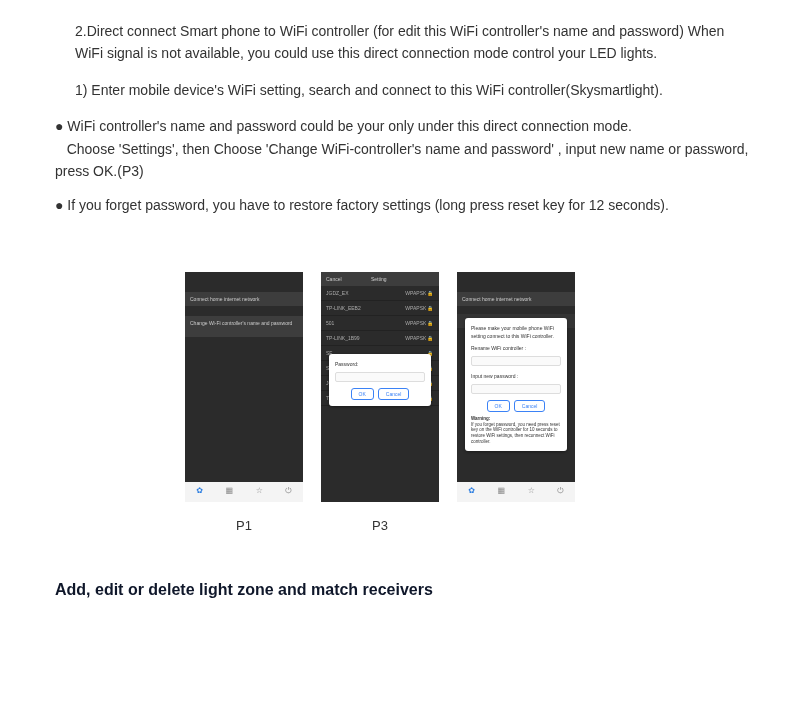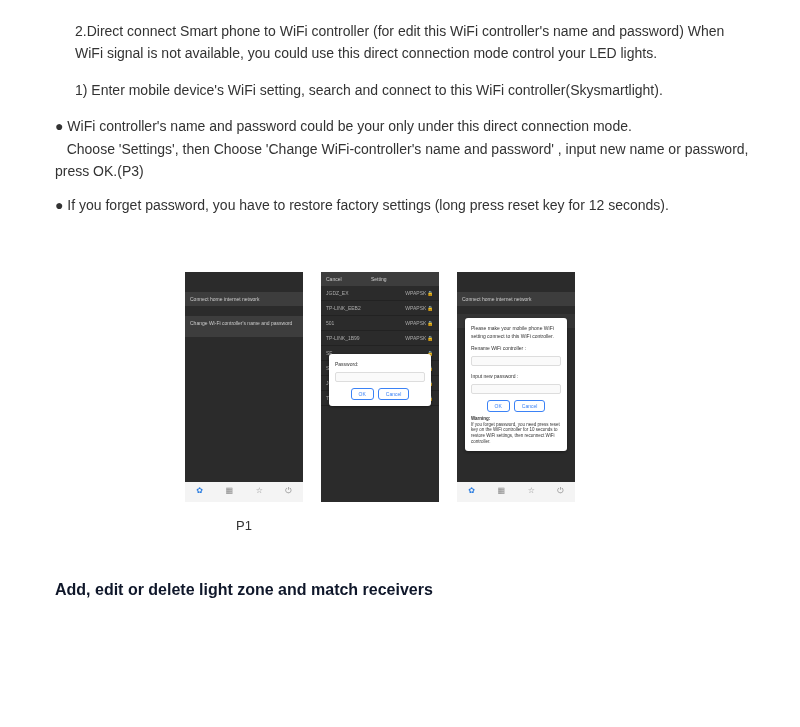--- a/index.html
+++ b/index.html
@@ -225,15 +225,16 @@
       <span class="tab-icon">▦</span>
       <span class="tab-icon">☆</span>
       <span class="tab-icon">⏻</span>
     </div>
   </div>
 
 </div>
 
 <div class="caption-row">
   <div class="caption">P1</div>
+  <div class="caption">P3</div>
 </div>
 
 <h2 class="section-head">Add, edit or delete light zone and match receivers</h2>
 
 </body></html>

